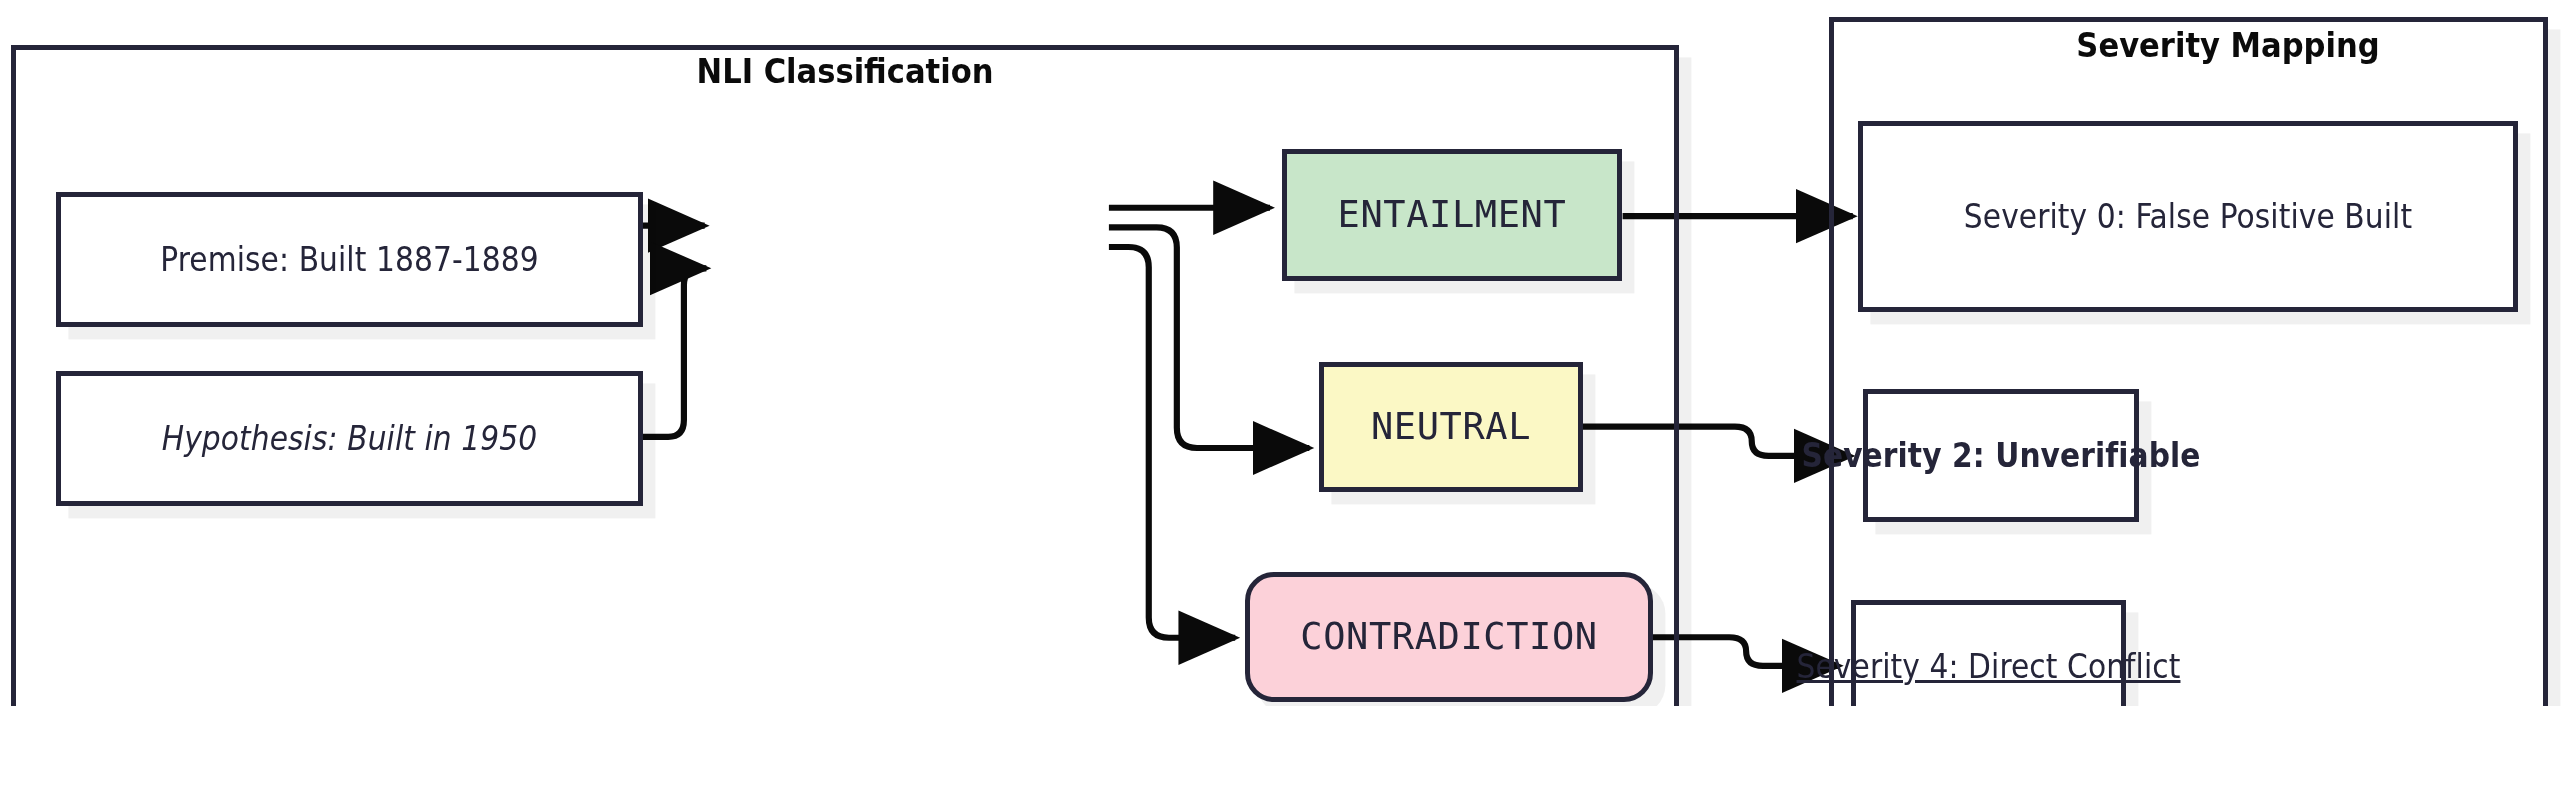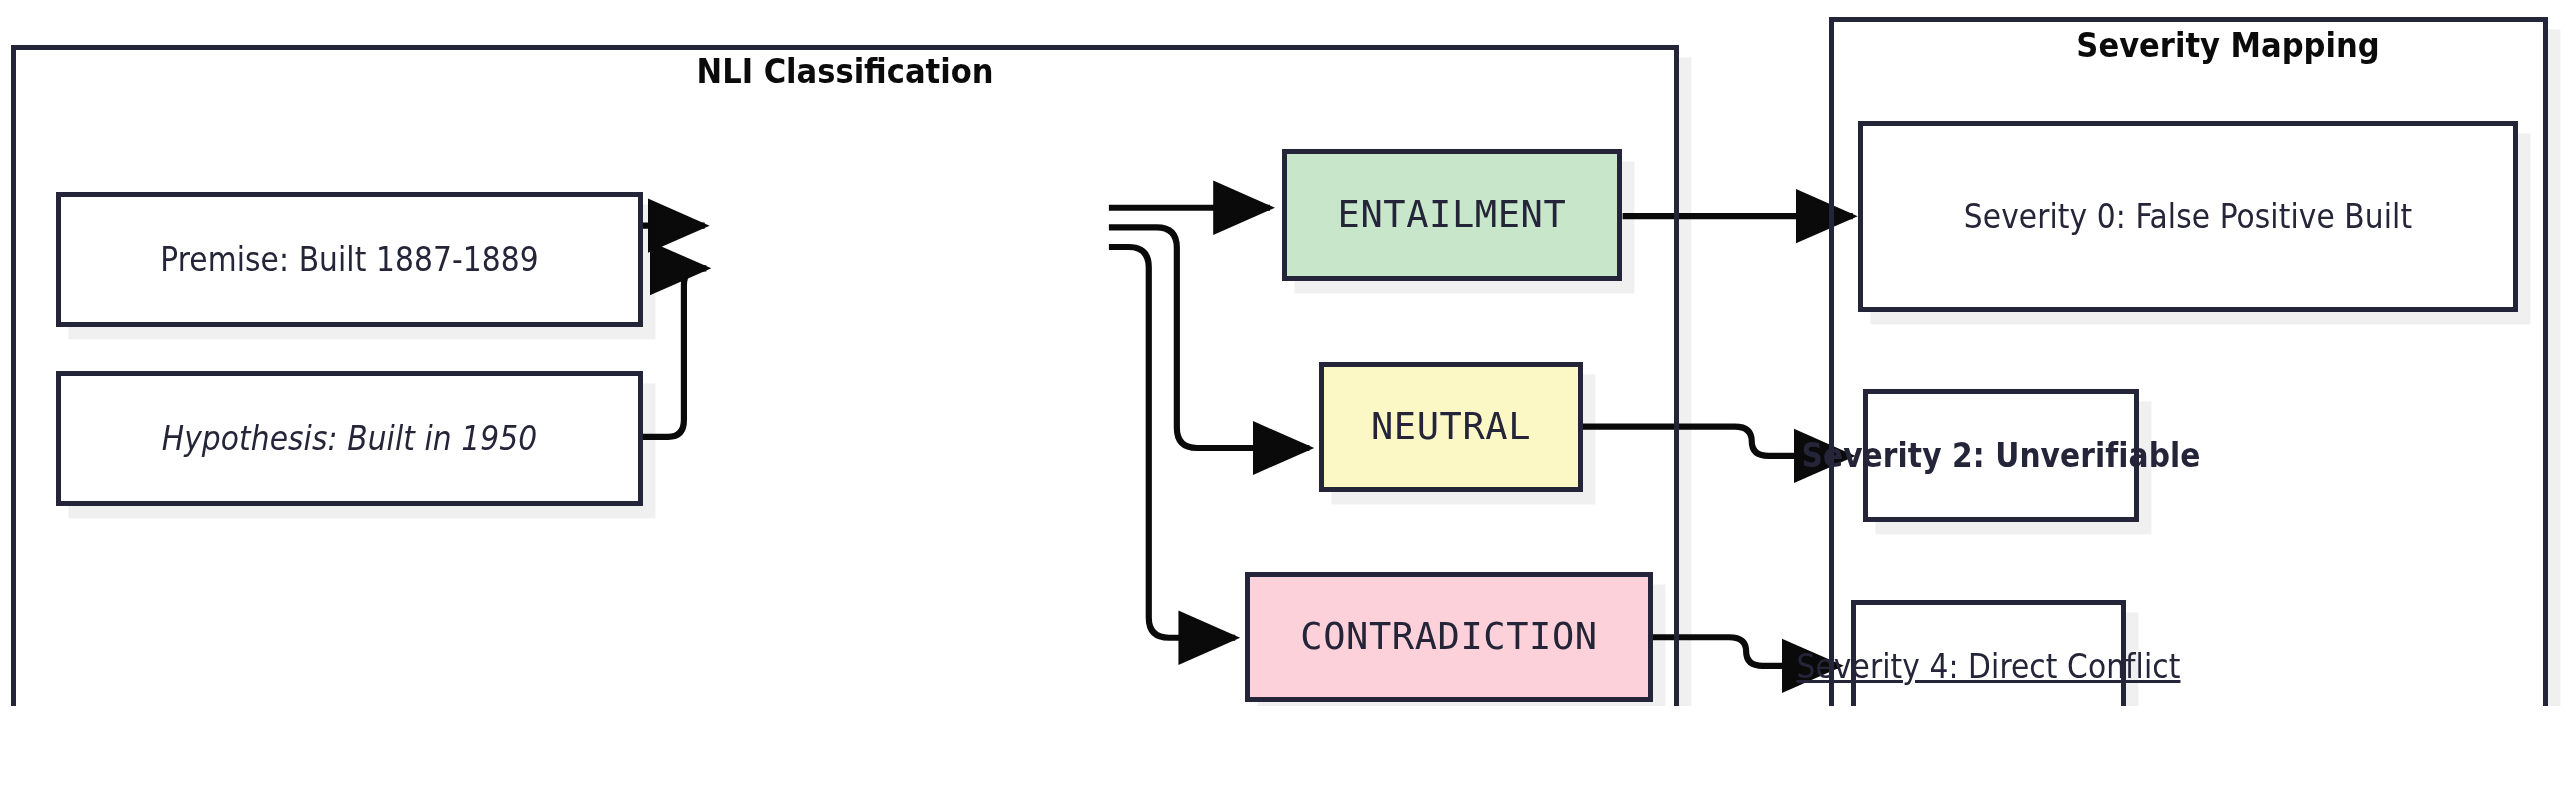--- a/index.html
+++ b/index.html
@@ -114,21 +114,21 @@
 
 
   <div class="node mono" style="left:1282px; top:149px; width:340px; height:132px; background:#c8e6c9;">
     <span class="lbl">ENTAILMENT</span>
   </div>
 
   <div class="node mono" style="left:1319px; top:362px; width:264px; height:130px; background:#fbf8c5;text-align:center;">
     <span class="lbl">NEUTRAL</span>
   </div>
 
-  <div class="node mono" style="left:1245px; top:572px; width:408px; height:130px; background:#fcd1d9;">
+  <div class="node mono" style="left:1245px; top:572px; width:408px; height:130px; background:#fcd1d9;border-radius:29px;">
     <span class="lbl">CONTRADICTION</span>
   </div>
 
   <div class="node" style="left:1858px; top:121px; width:660px; height:191px;">
     <span class="lbl" style="max-width:505px;">Severity 0: False Positive Built</span>
   </div>
 
   <div class="node" style="left:1863px; top:389px; width:276px; height:133px; padding:0 0; min-width:0;">
     <span class="lbl" style="white-space:nowrap;font-weight:bold;">Severity 2: Unverifiable</span>
   </div>

